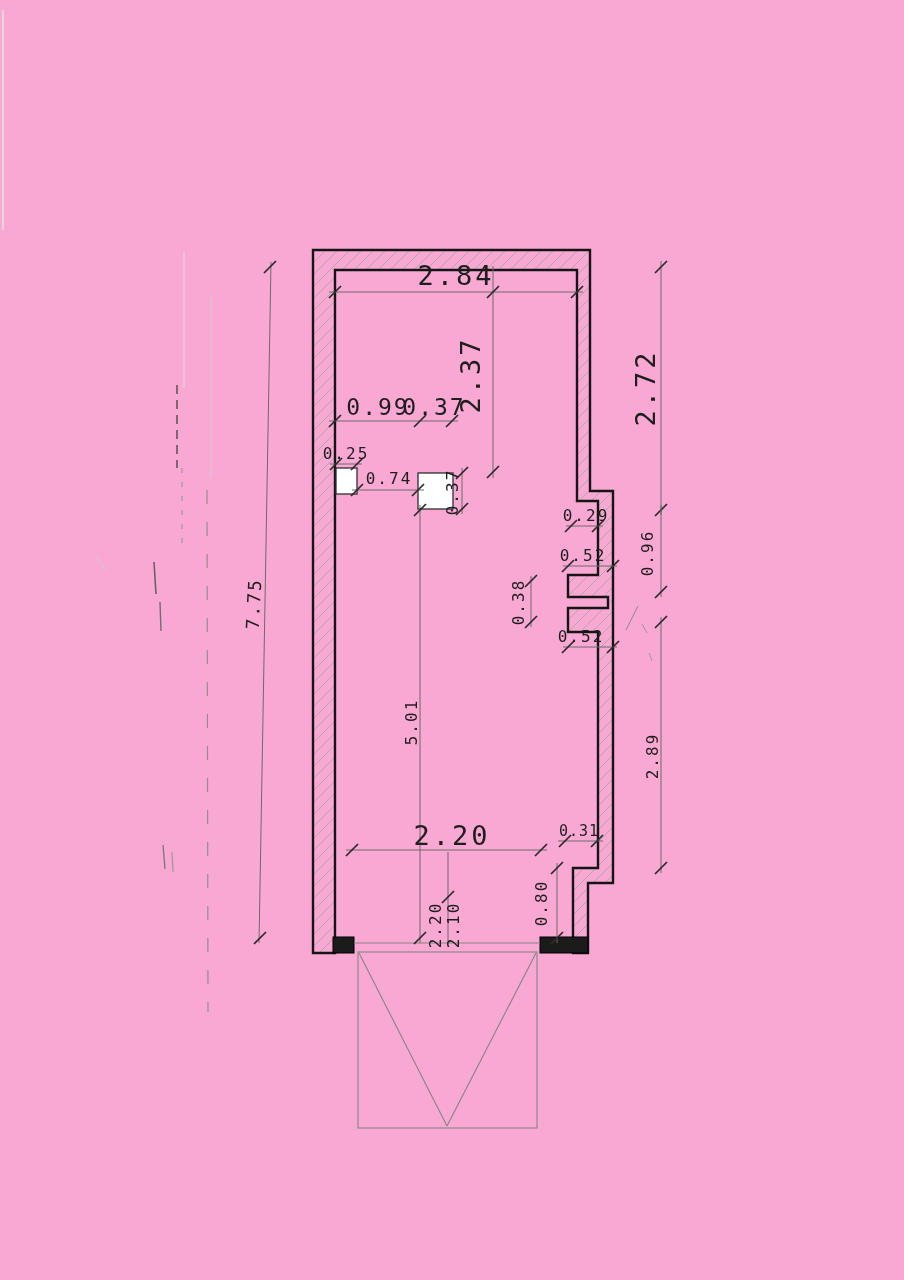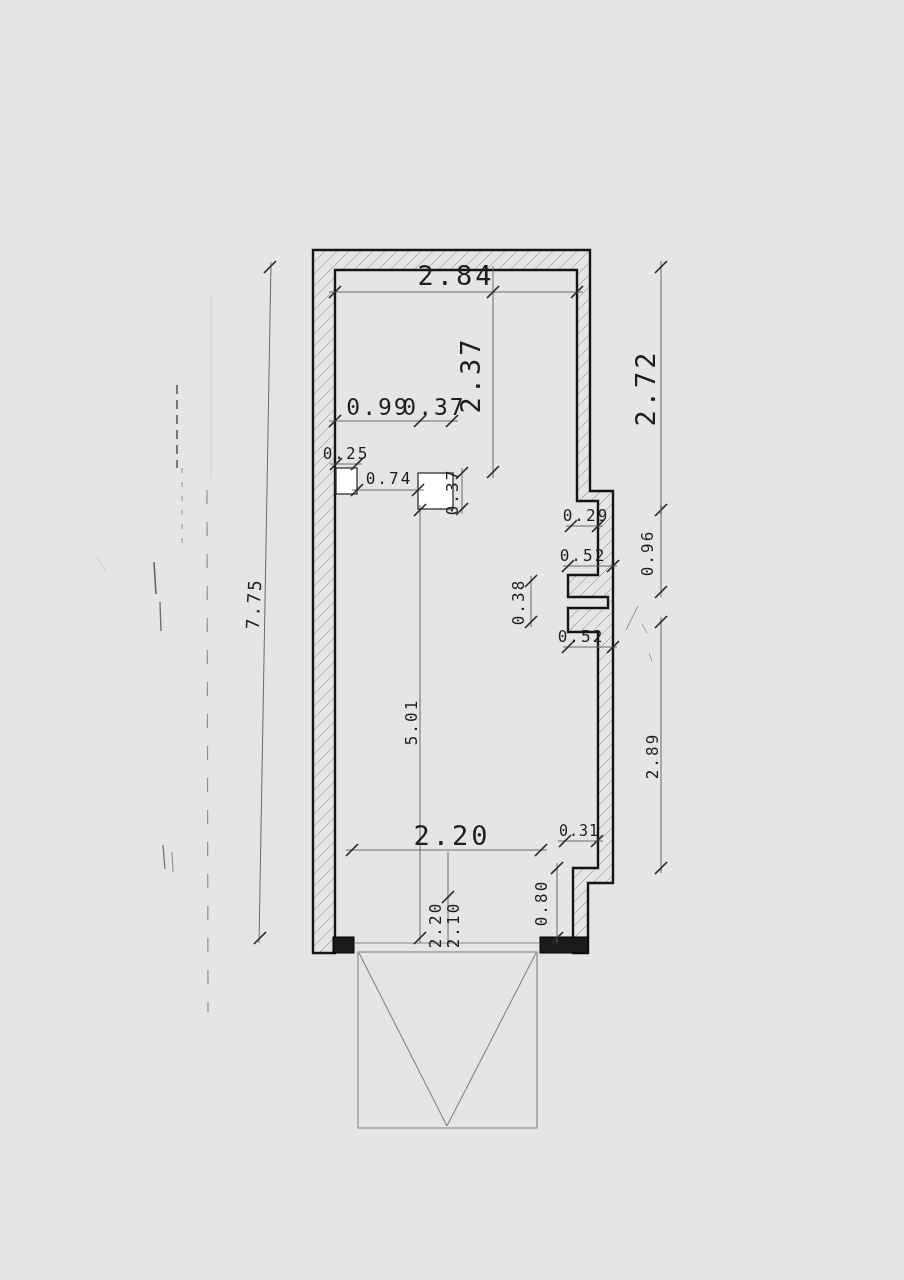--- a/index.html
+++ b/index.html
@@ -1,16 +1,16 @@
 <!DOCTYPE html>
 <html><head>
 <meta charset="utf-8">
 <style>
   html,body{margin:0;padding:0;background:#ffffff;}
-  .page{position:relative;width:904px;height:1280px;background:#e5e5e5;overflow:hidden;}
+  .page{position:relative;width:904px;height:1280px;background:#f9a8d4;overflow:hidden;}
   svg{display:block;}
   
   text{font-family:"DejaVu Sans Mono","Liberation Mono",monospace;fill:#1e1e1e;}
   .dt-lg{font-size:27px;letter-spacing:3px;}
   .dt-ml{font-size:23px;letter-spacing:2px;}
   .dt-md{font-size:18px;letter-spacing:2px;}
   .dt-sm{font-size:16px;letter-spacing:2px;}
   .dt-xs{font-size:15px;letter-spacing:1px;}
   
   .dimline{stroke:#6b6b6b;stroke-width:1;fill:none;}

